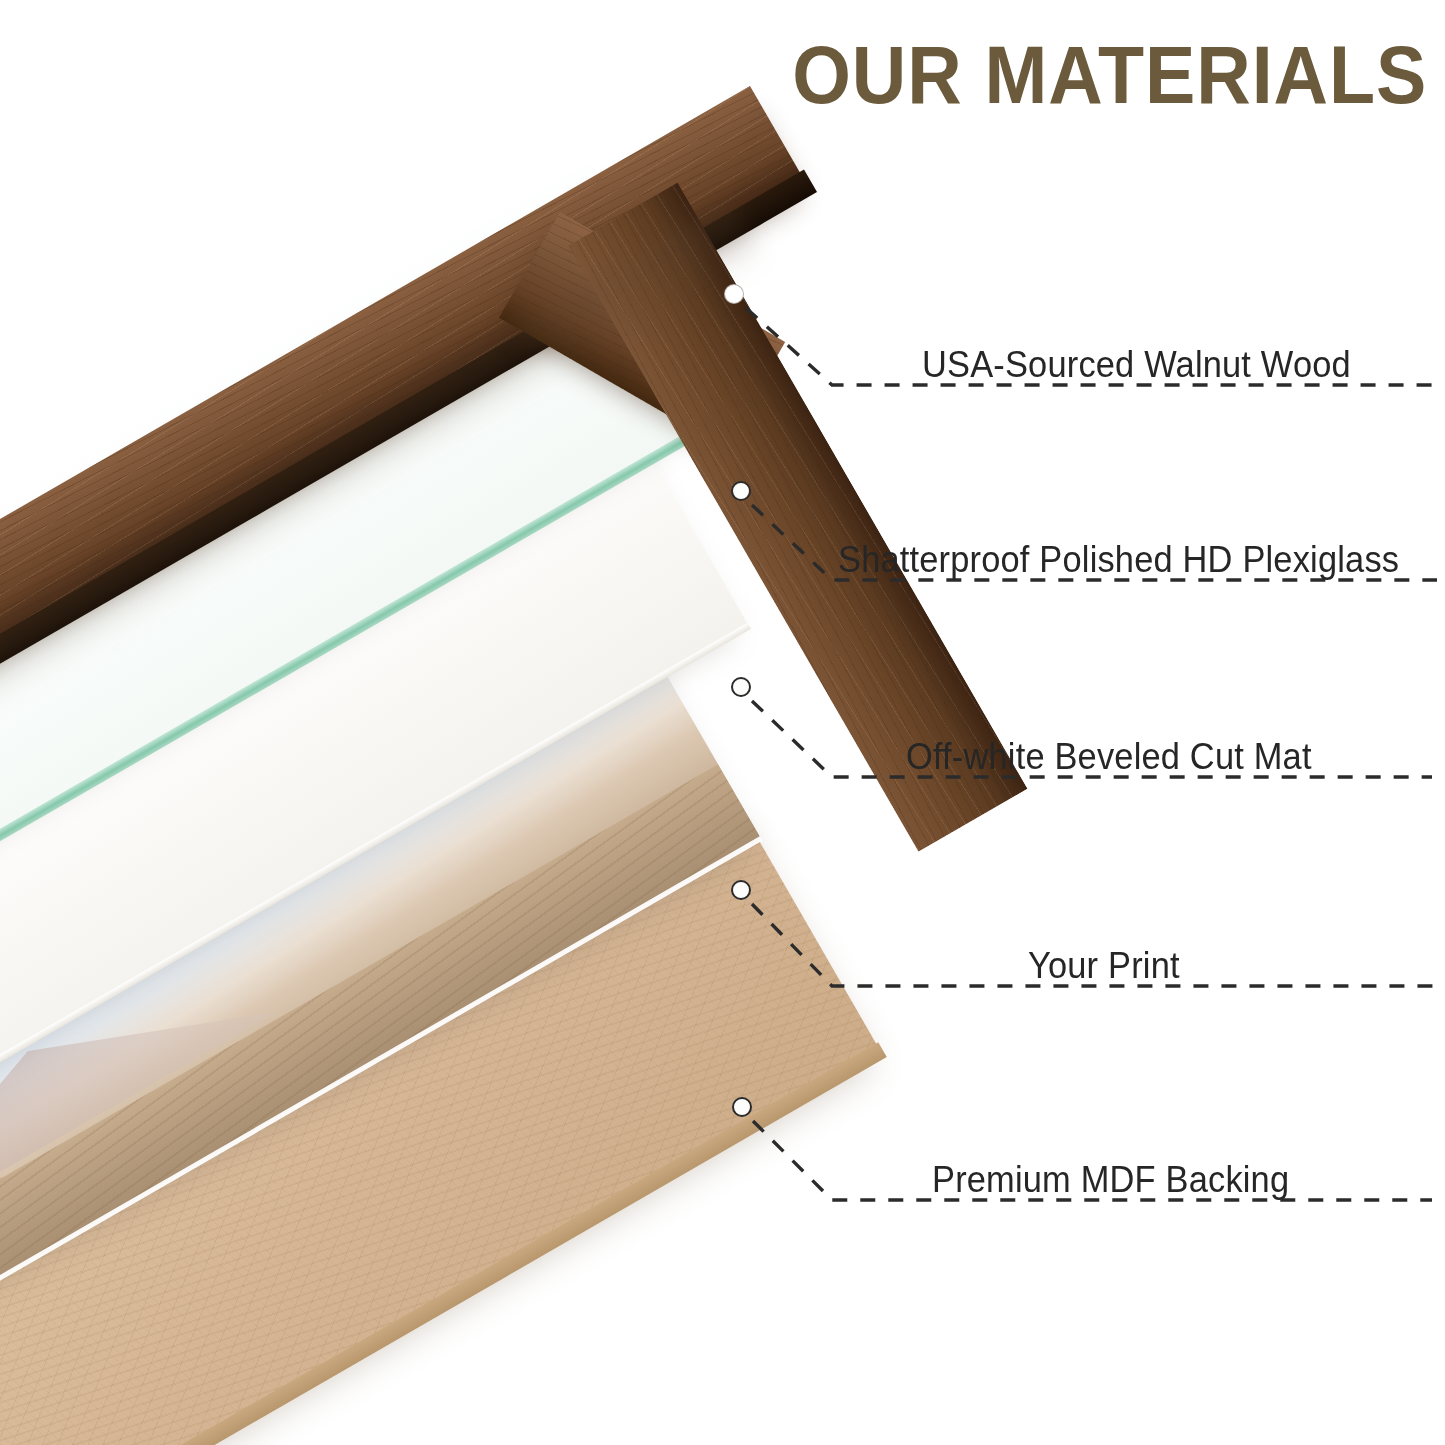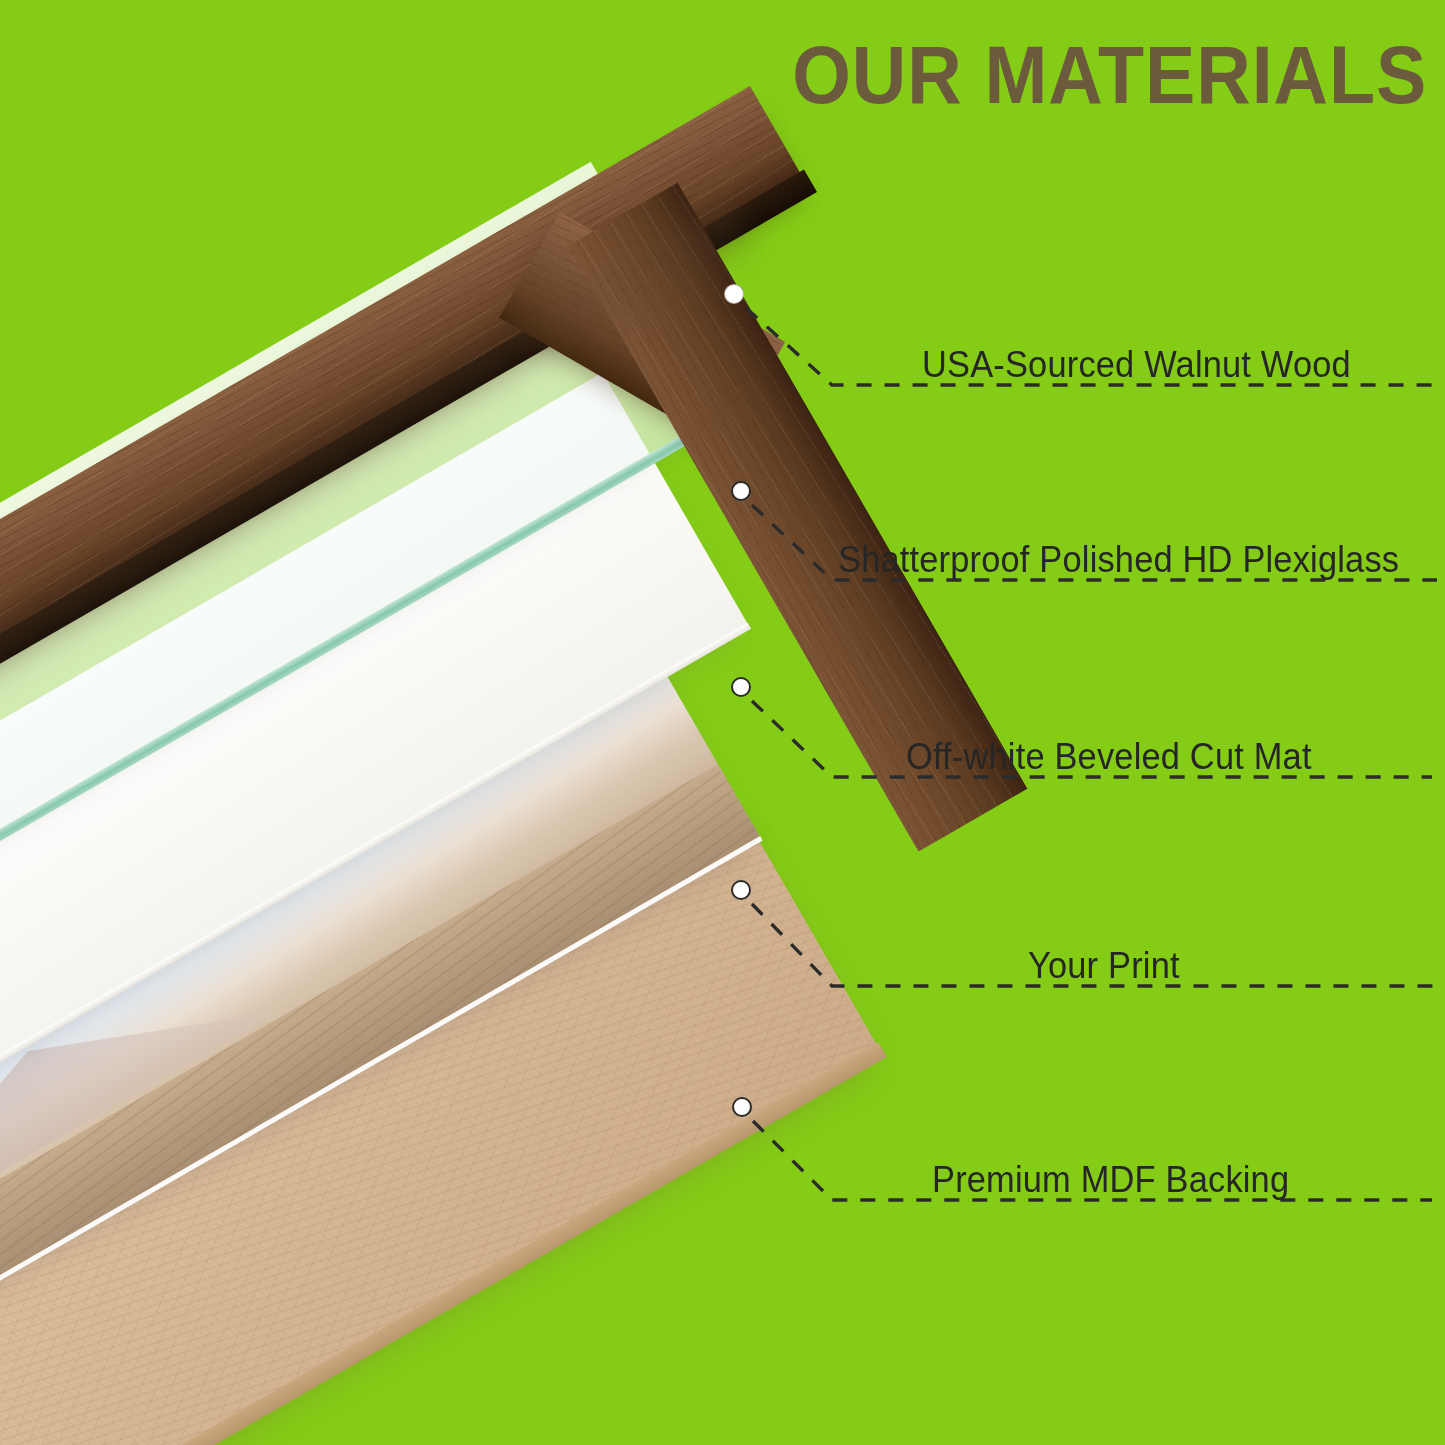--- a/index.html
+++ b/index.html
@@ -5,21 +5,21 @@
   html,body{margin:0;padding:0;}
   body{
     width:1445px;height:1445px;
     background:#EEEBE6;
     font-family:"Liberation Sans", sans-serif;
     overflow:hidden;
   }
   #stage{
     position:relative;
     width:1445px;height:1445px;
-    background:#84cc16;
+    background:#ffffff;
     overflow:hidden;
   }
 
   
   #title{
     position:absolute;
     right:18px; top:34px;
     font-family:"Liberation Sans", sans-serif;
     font-weight:700;
     font-size:82px;

